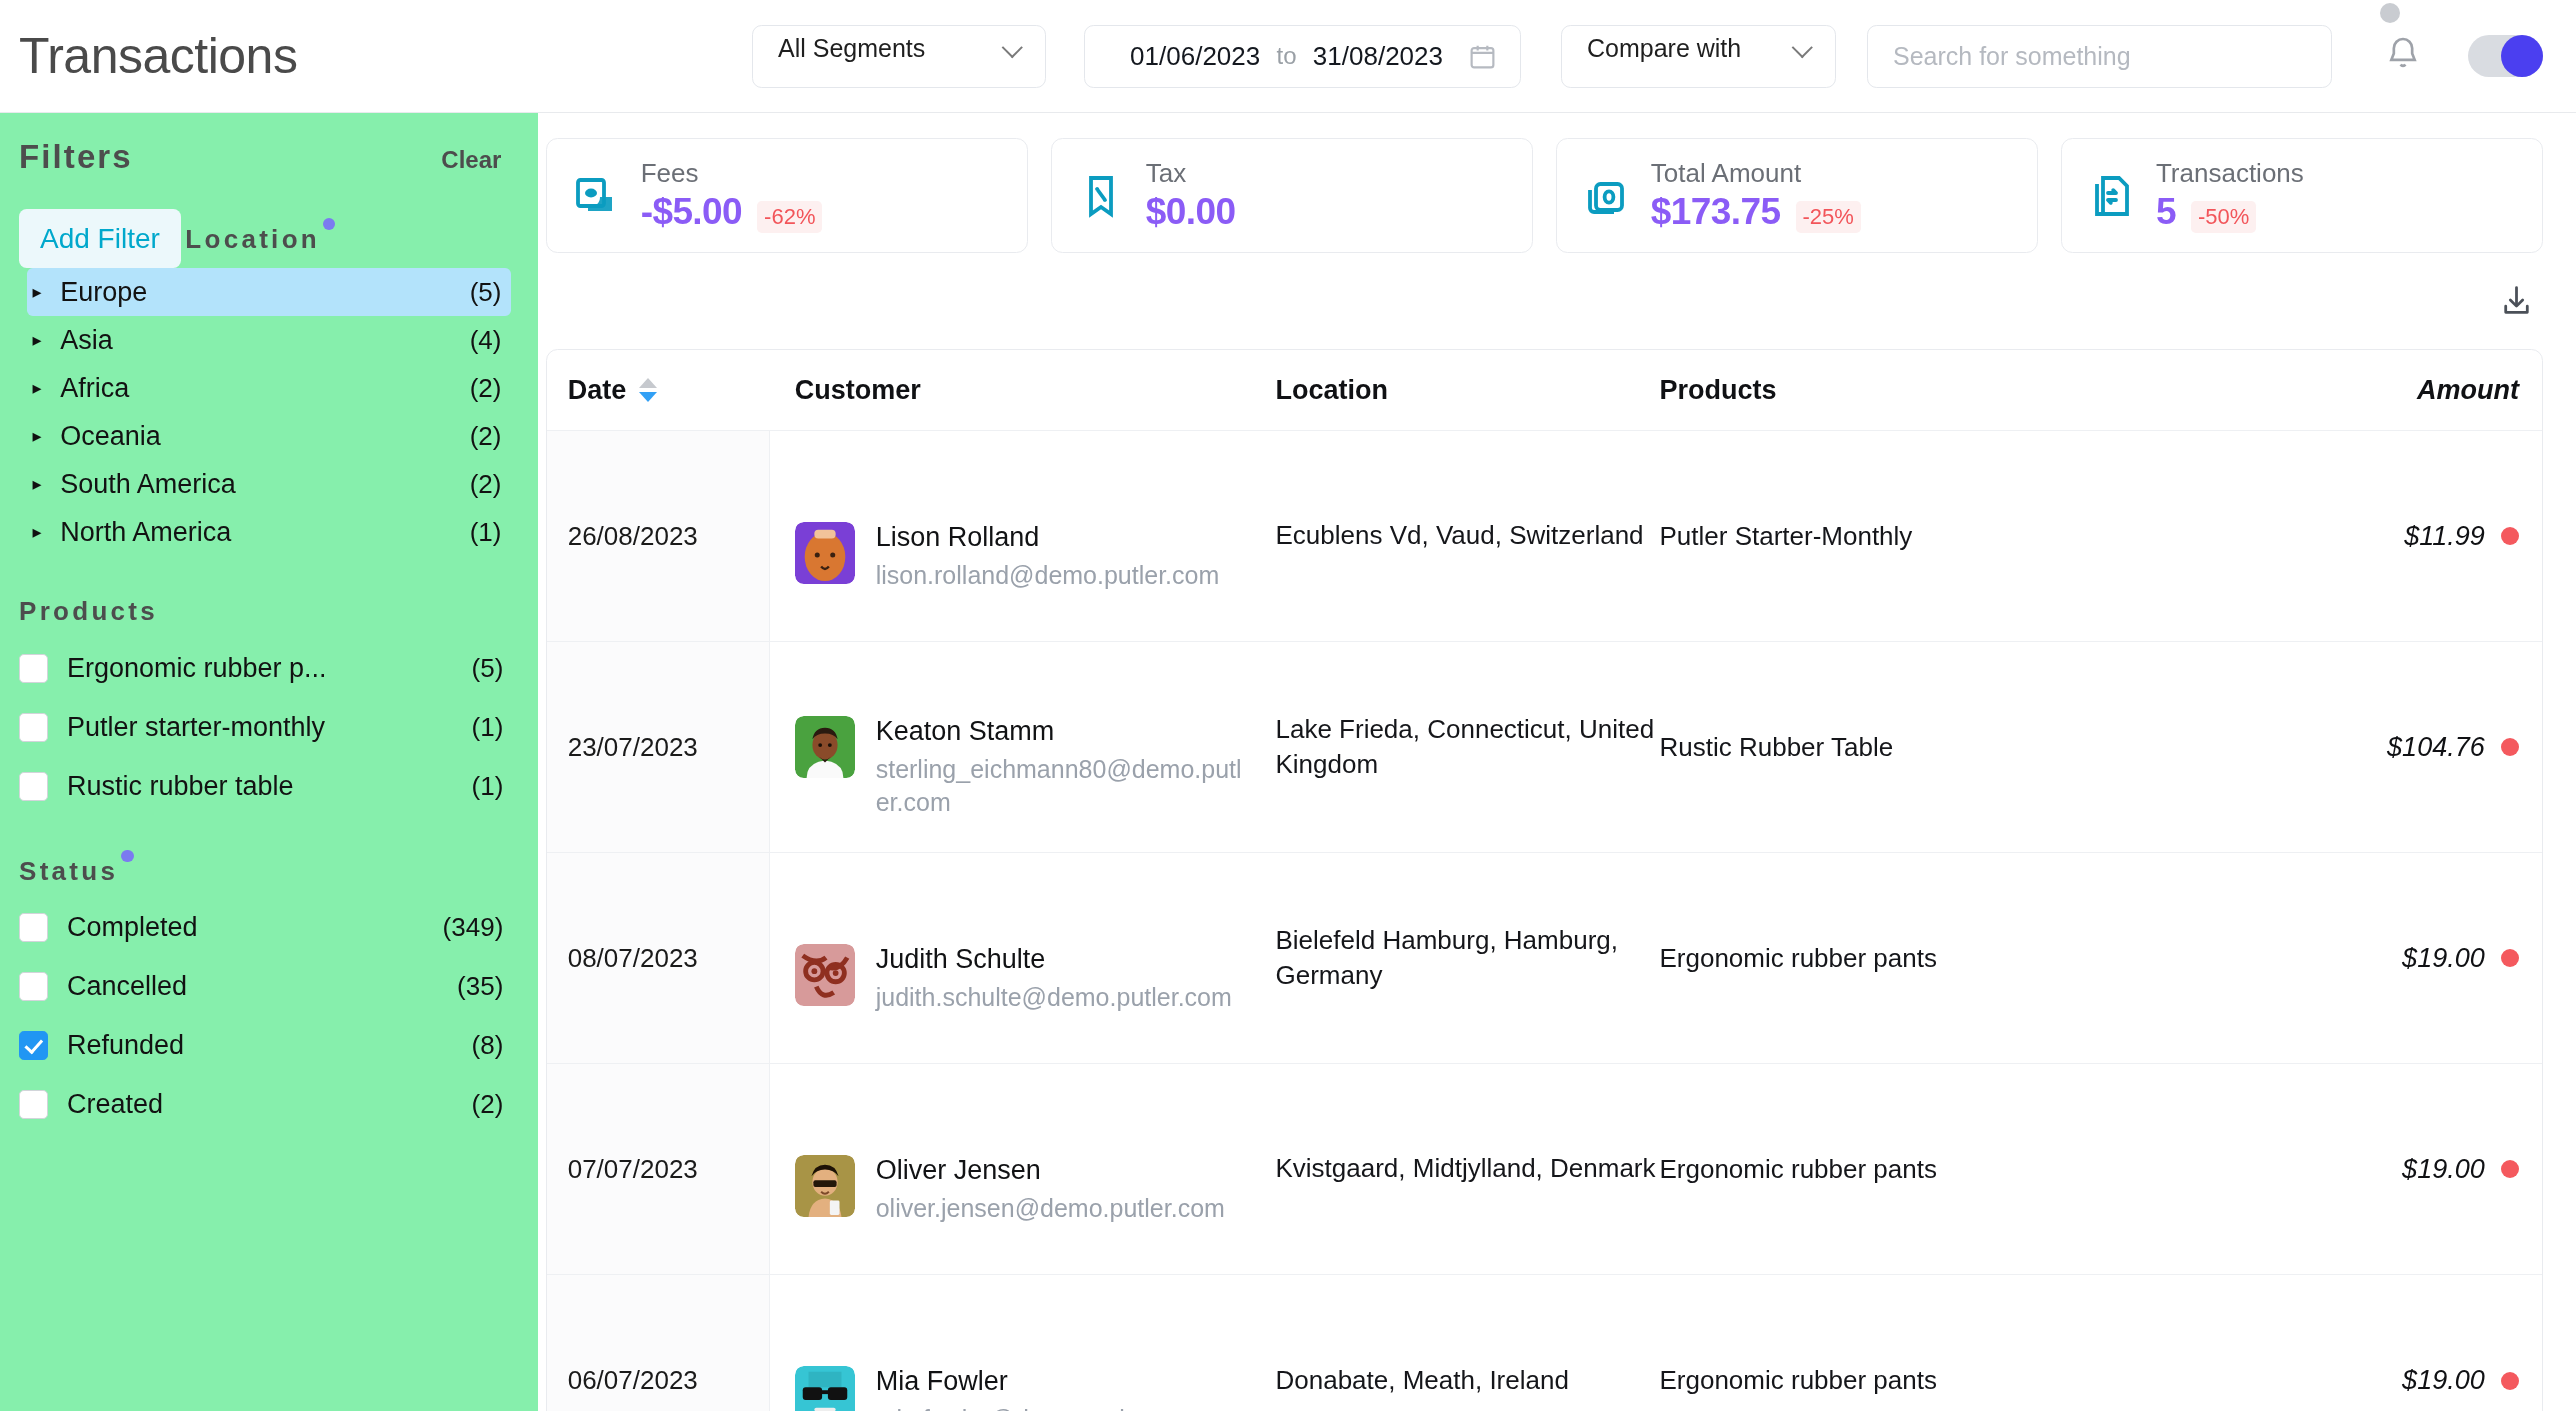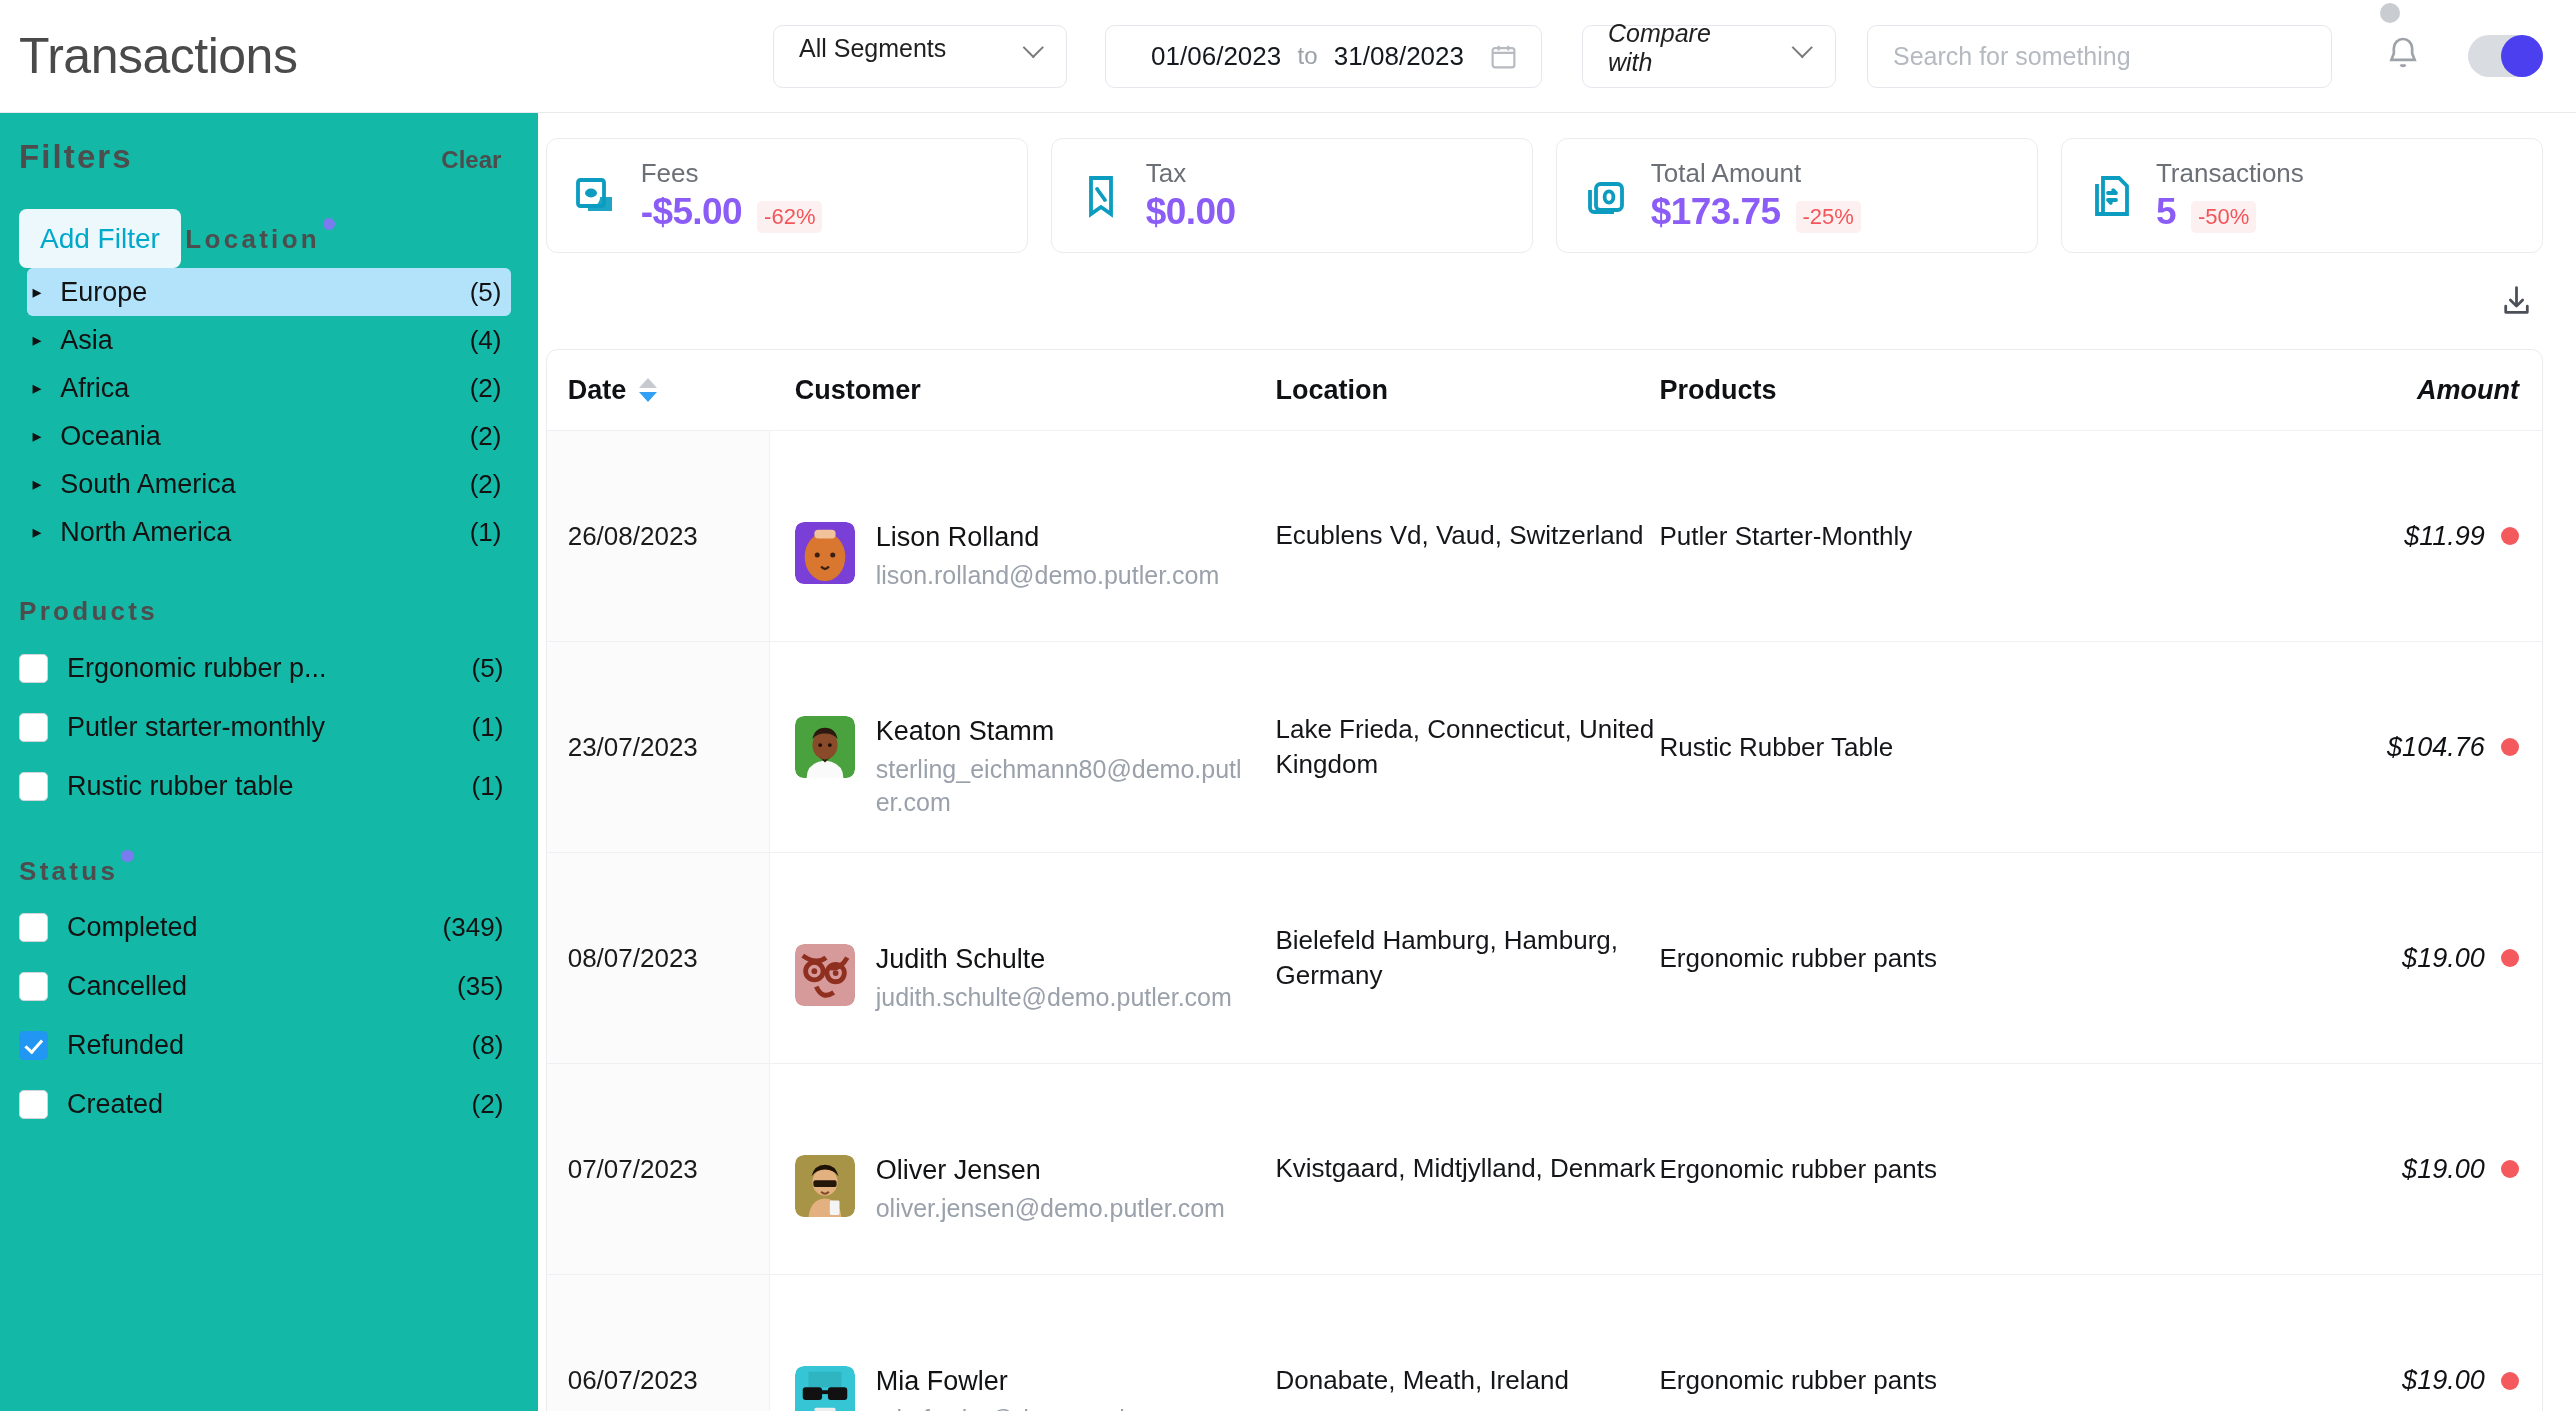--- a/index.html
+++ b/index.html
@@ -41,21 +41,21 @@
     display: flex; align-items: center;
     font-size: 25px;
     color: #1f1f1f;
   }
   .select-ctl {
     padding: 0 21px 16px 25px;
     justify-content: space-between;
     gap: 33px;
   }
   #segment-select { width: 294px; margin-right: 38px; }
-  #compare-select { width: 254px; margin-right: 31px; font-style: italic; }
+  #compare-select { width: 275px; margin-right: 31px; }
   .chev {
     width: 21px; height: 21px; flex: none;
     position: relative;
   }
   .chev::after {
     content: "";
     position: absolute; left: 1.9px; top: 2.9px;
     width: 12.5px; height: 12.5px;
     border-right: 2.4px solid #7a7a7a;
     border-bottom: 2.4px solid #7a7a7a;
@@ -99,21 +99,21 @@
     background: #c9ccd1;
   }
 
   
   .body { display: flex; height: 1299px; }
 
   
   .sidebar {
     width: 538px;
     padding: 25px 27px 0 19px;
-    background: #14b8a6;
+    background: #86efac;
     flex: none;
     overflow: hidden;
   }
   .filters-head {
     display: flex; align-items: baseline; justify-content: space-between;
     padding: 0 9.6px 0 0;
   }
   .filters-title {
     font-size: 33px; font-weight: 700; color: #4d4d4d; letter-spacing: 2.1px;
   }

